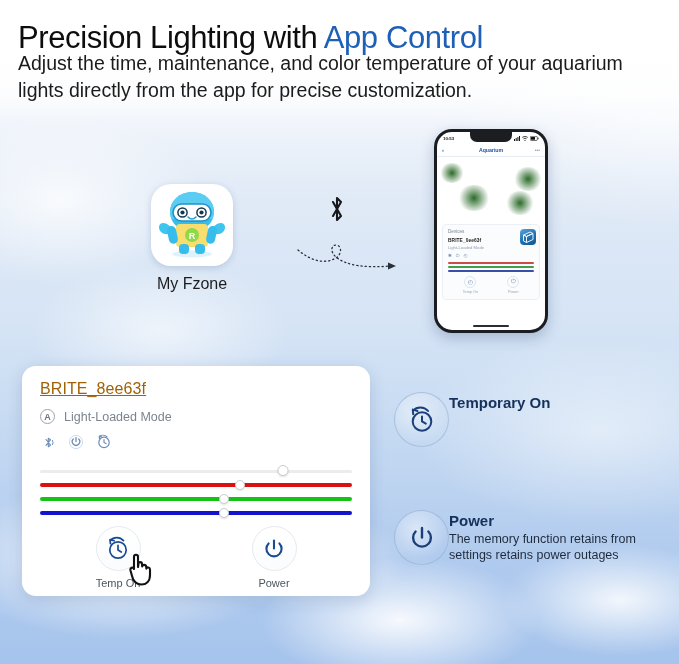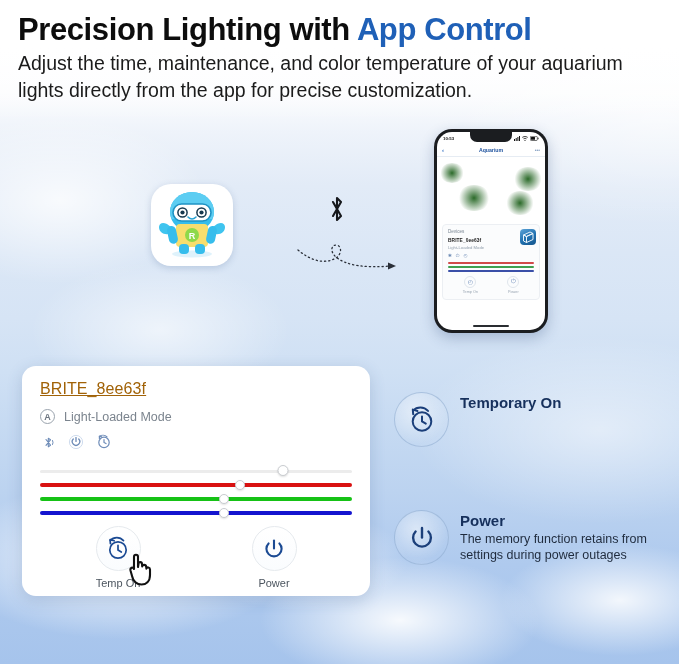--- a/index.html
+++ b/index.html
@@ -36,23 +36,23 @@
   }
   .sky::after {
     content: "";
     position: absolute; left: 0; right: 0; top: 0; height: 120px;
     background: linear-gradient(180deg, #ffffff 40%, rgba(255,255,255,0) 100%);
   }
 
   
   .headline {
     position: absolute;
-    left: 18px; top: 12px; right: 8px;
+    left: 18px; top: 20px; right: 8px;
     font-size: 31px;
-    font-weight: 700;
+    font-weight: 400;
     letter-spacing: -0.4px;
     color: #0d0d0d;
     white-space: nowrap;
     z-index: 6;
   }
   .headline .accent { color: #1f60b7; }
 
   .subhead {
     position: absolute;
     left: 18px; top: 50px; right: 10px;
@@ -233,21 +233,21 @@
   .feature { position: absolute; display: flex; align-items: flex-start; z-index: 5; }
   .feat-1 { left: 394px; top: 392px; }
   .feat-2 { left: 394px; top: 510px; }
   .feat-circ {
     width: 55px; height: 55px; border-radius: 50%;
     border: 1px solid rgba(140,170,205,.55);
     display: flex; align-items: center; justify-content: center;
     color: #1b3f7a; flex: none;
     background: radial-gradient(circle at 40% 35%, rgba(255,255,255,.5), rgba(255,255,255,0) 70%);
   }
-  .feat-text { margin-left: 11px; padding-top: 2px; }
+  .feat-text { padding-top: 2px; }
   .feat-title { font-size: 15px; font-weight: 700; color: #16305c; line-height: 18px; }
   .feat-desc { margin-top: 1px; font-size: 12.5px; line-height: 16px; color: #1f2b3d; max-width: 220px; }
 </style>
 </head>
 <body>
 
 <div id="page">
 
   <div class="sky"></div>
 
@@ -276,20 +276,21 @@
         <path d="M37 33 q4 4 8 0" fill="none" stroke="#2ba4d4" stroke-width="1.6" stroke-linecap="round"></path>
         <rect x="25" y="40" width="32" height="23" rx="4" fill="#f7de6e"></rect>
         <circle cx="41" cy="51" r="7" fill="#8fd94a"></circle>
         <text x="41" y="55" font-size="9" font-family="Liberation Sans, sans-serif" fill="#ffffff" text-anchor="middle" font-weight="700">R</text>
         <rect x="28" y="60" width="10" height="10" rx="4" fill="#36bdec"></rect>
         <rect x="44" y="60" width="10" height="10" rx="4" fill="#36bdec"></rect>
         <rect x="17" y="42" width="9" height="18" rx="4.5" fill="#36bdec" transform="rotate(-12 21 51)"></rect>
         <rect x="56" y="42" width="9" height="18" rx="4.5" fill="#36bdec" transform="rotate(12 61 51)"></rect>
       </svg>
     </div>
+    <div class="app-label">My Fzone</div>
   </div>
 
   <div class="bt-glyph">
     <svg width="22" height="30" viewBox="0 0 22 30">
       <path d="M7 8 L15 22 L11 26 L11 4 L15 8 L7 22" fill="none" stroke="#16181c" stroke-width="2.1" stroke-linejoin="round" stroke-linecap="round"></path>
     </svg>
   </div>
 
   <div class="arrow-svg">
     <svg width="104" height="42" viewBox="0 0 104 42">
@@ -474,18 +475,18 @@
     <div class="feat-circ">
       <svg width="30" height="30" viewBox="0 0 30 30">
           <path d="M15 5 L15 14.5" stroke="#1b3f7a" stroke-width="2.4" stroke-linecap="round"></path>
           <path d="M8.6 8.5 A8.9 8.9 0 1 0 21.4 8.5" fill="none" stroke="#1b3f7a" stroke-width="2.4" stroke-linecap="round"></path>
         </svg>
     </div>
     <div class="feat-text">
       <div class="feat-title">Power</div>
       <div class="feat-desc">
         <span>The memory function retains from</span>
-        <span>settings during power outages</span>
+        <span>settings retains power outages</span>
       </div>
     </div>
   </div>
 
 </div>
 
 </body></html>

